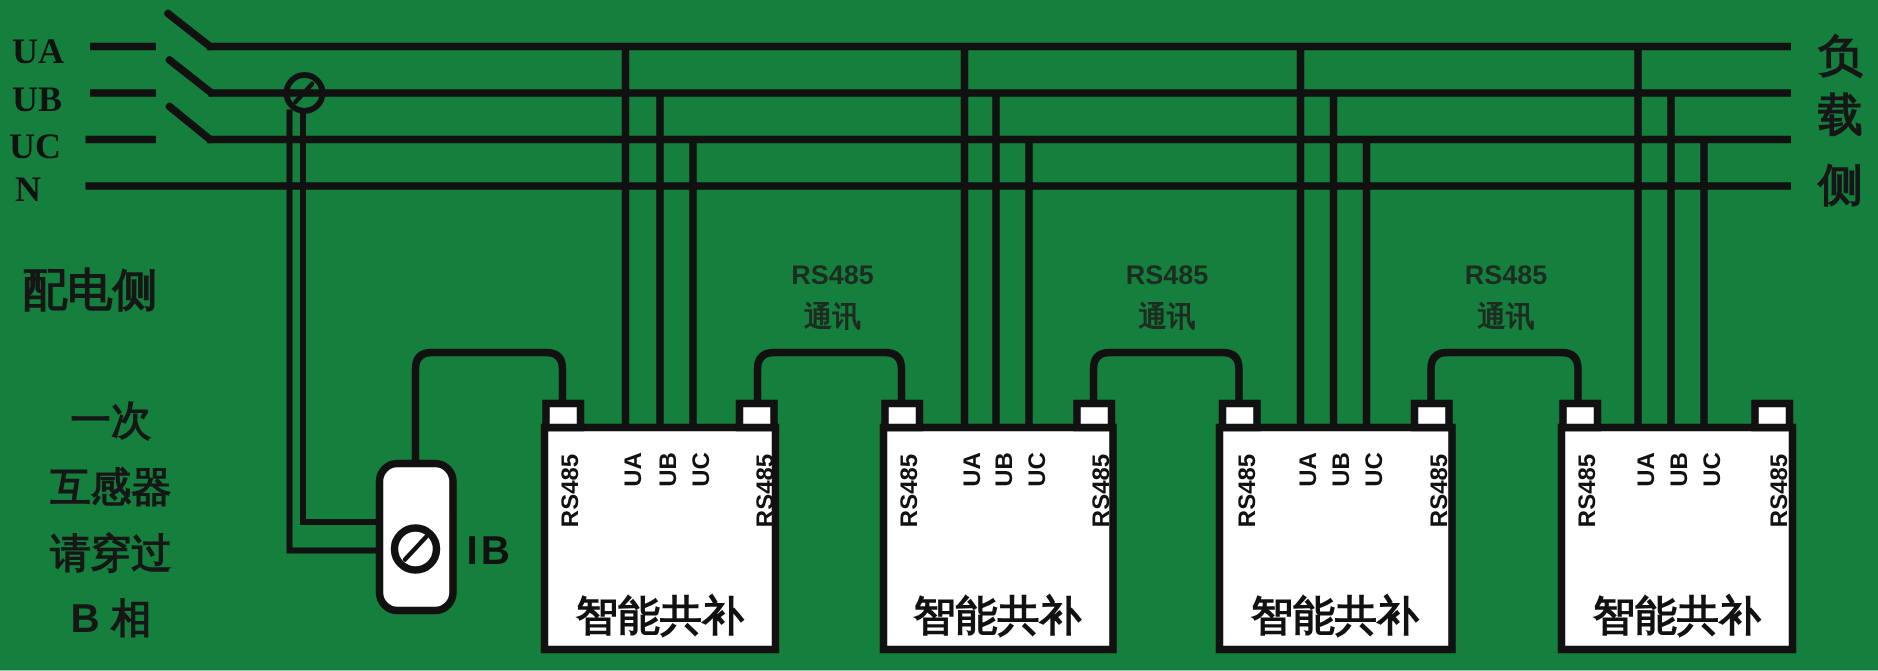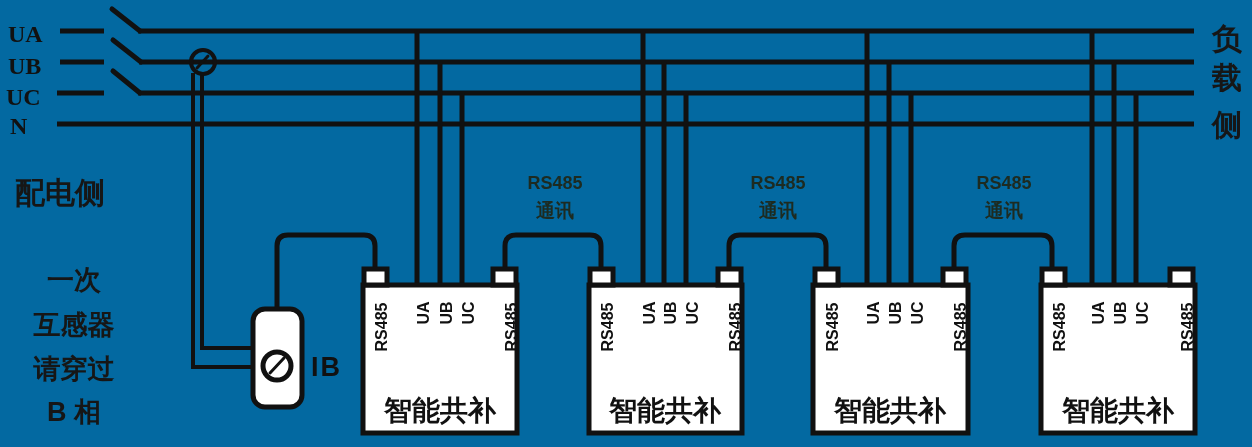--- a/index.html
+++ b/index.html
@@ -1,20 +1,20 @@
 <!DOCTYPE html>
 <html><head>
 <meta charset="utf-8">
 <style>
   html, body { margin: 0; padding: 0; background: #ffffff; }
   .stage {
     position: relative;
     width: 1252px;
     height: 447px;
-    background: #0369a1;
+    background: #15803d;
     overflow: hidden;
     font-family: "Liberation Sans", sans-serif;
   }
   svg { display: block; }
   .wire   { stroke: #111111; stroke-width: 5; fill: none; }
   .wire-thin { stroke: #111111; stroke-width: 4; fill: none; }
   .blade  { stroke: #111111; stroke-width: 5; fill: none; stroke-linecap: round; }
   .boxline{ stroke: #111111; stroke-width: 5; fill: #ffffff; }
   .mark   { stroke: #111111; stroke-width: 3; fill: none; stroke-linecap: round; }
   .buslbl { font-family: "Liberation Serif", serif; font-weight: bold; font-size: 24px; fill: #111111; }

